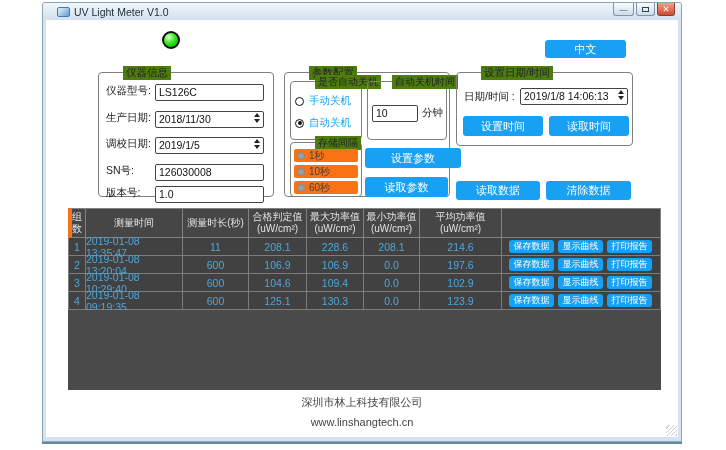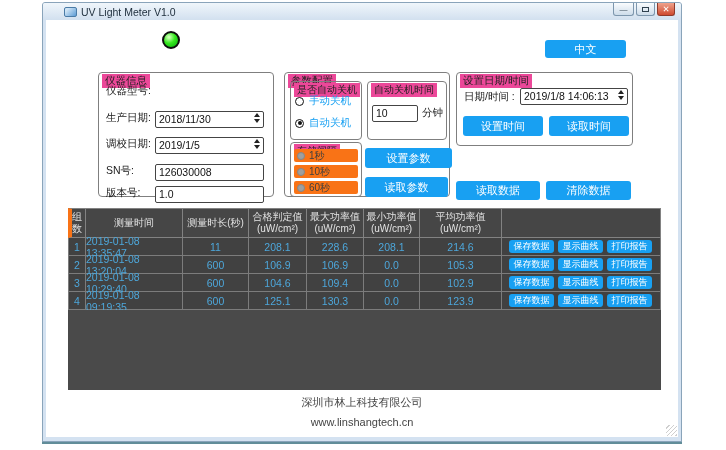--- a/index.html
+++ b/index.html
@@ -3,41 +3,41 @@
 <meta charset="utf-8">
 <style>
   * { margin:0; padding:0; box-sizing:border-box; }
   body { font-family:"Liberation Sans","DejaVu Sans",sans-serif; background:#fff; }
   #stage { position:relative; width:726px; height:450px; background:#fff; overflow:hidden; }
 
   
   .window { position:absolute; left:42px; top:2px; width:640px; height:440px;
     background:#d4e2f1; border:1px solid #8aa4ba; border-radius:3px 3px 0 0;
     box-shadow:0 2px 0 rgba(57,113,127,.8); }
-  .titlebar { position:relative; height:17px; display:flex; align-items:center; padding:0 21px;
+  .titlebar { position:relative; height:17px; display:flex; align-items:center; padding:0 14px;
     background:linear-gradient(#f0f6fb,#d2e0ef); border-radius:2px 2px 0 0; }
   .app-icon { width:13px; height:10px; margin-right:4px; border:1px solid #4a7ba6; border-radius:2px;
     background:linear-gradient(135deg,#cfe4f5 20%,#5b9bd5); }
   .title-text { font-size:10.5px; color:#1c2c3a; }
   .win-controls { position:absolute; right:6px; top:0; display:flex; gap:2px; }
   .wbtn { height:13px; border:1px solid #7d96ad; border-top:none; border-radius:0 0 3px 3px;
     display:flex; align-items:center; justify-content:center;
     background:linear-gradient(#fafcfe,#cddcea); font-size:8px; color:#30414f; }
   .wbtn.min { width:21px; } .wbtn.max { width:19px; } 
   .wbtn.max .sq { width:7px; height:5px; border:1px solid #30414f; }
   .wbtn.close { width:18px; background:linear-gradient(#efa28c,#cf4a2f); border-color:#8f3a2a;
     color:#fff; font-weight:bold; font-size:8.5px; }
   .client { position:absolute; left:3px; right:3px; top:17px; bottom:4px; background:#fff; overflow:hidden; }
   .grip { position:absolute; right:1px; bottom:1px; width:11px; height:11px;
     background:repeating-linear-gradient(135deg,transparent 0 2px,#cfcfcf 2px 3px); }
 
   
   .groupbox { position:absolute; border:1px solid #7f7f7f; border-radius:4px; }
-  .group-label { position:absolute; top:-7px; left:3px; background:#ec4899; padding:0 3px;
-    font-size:10.5px; color:#222; white-space:nowrap;margin-top:8px; }
+  .group-label { position:absolute; top:-7px; left:24px; background:#4d7c0f; padding:0 3px;
+    font-size:10.5px; color:#222; white-space:nowrap; }
   .blue-btn { position:absolute; background:#18a0f2; color:#fff; border:none; border-radius:3px;
     font-size:11px; font-family:inherit; display:flex; align-items:center; justify-content:center; cursor:pointer; }
   .tinput { border:1px solid #444; border-radius:2px; font-size:10.5px; color:#111;
     font-family:inherit; padding:0 3px; background:#fff; width:100%; height:100%; }
   .input-wrap { position:relative; }
   .spin { position:absolute; right:4px; top:0; bottom:0; display:flex; flex-direction:column;
     justify-content:center; gap:2px; }
   .spin .up { width:0; height:0; border-left:3px solid transparent; border-right:3px solid transparent; border-bottom:4px solid #222; }
   .spin .dn { width:0; height:0; border-left:3px solid transparent; border-right:3px solid transparent; border-top:4px solid #222; }
 
@@ -101,20 +101,21 @@
     <div class="client">
 
       <div class="indicator"></div>
 
       <button class="blue-btn" style="left:499px;top:20px;width:81px;height:18px;">中文</button>
 
       <div class="groupbox" style="left:52px;top:52px;width:176px;height:125px;">
         <span class="group-label">仪器信息</span>
         <div class="field" style="top:9px;">
           <span class="flabel">仪器型号:</span>
+          <span class="input-wrap"><input class="tinput" value="LS126C" style=""></span>
         </div>
         <div class="field" style="top:36px;">
           <span class="flabel">生产日期:</span>
           <span class="input-wrap"><input class="tinput" value="2018/11/30" style="">
             <span class="spin">
                 <span class="up"></span>
                 <span class="dn"></span>
               </span></span>
         </div>
         <div class="field" style="top:62px;">
@@ -169,21 +170,21 @@
               <span class="gradio"></span>
               <span class="glabel">10秒</span>
             </div>
             <div class="storage-row">
               <span class="gradio"></span>
               <span class="glabel">60秒</span>
             </div>
           </div>
         </div>
 
-        <button class="blue-btn" style="left:80px;top:75px;width:87px;height:20px;">设置参数</button>
+        <button class="blue-btn" style="left:80px;top:75px;width:96px;height:20px;">设置参数</button>
         <button class="blue-btn" style="left:80px;top:104px;width:83px;height:20px;">读取参数</button>
       </div>
 
       <div class="groupbox" style="left:410px;top:52px;width:177px;height:74px;">
         <span class="group-label">设置日期/时间</span>
         <span style="position:absolute;left:7px;top:17px;font-size:10.5px;color:#222;">日期/时间 :</span>
         <span class="input-wrap" style="position:absolute;left:63px;top:13px;width:108px;height:17px;">
           <input class="tinput" value="2019/1/8 14:06:13" style="">
           <span class="spin">
               <span class="up"></span>
@@ -244,21 +245,21 @@
       <button class="row-btn">打印报告</button>
     </div>
   </div>
             <div class="trow">
     <div class="cell col0">2</div>
     <div class="cell col1">2019-01-08 13:20:04</div>
     <div class="cell col2">600</div>
     <div class="cell col3">106.9</div>
     <div class="cell col4">106.9</div>
     <div class="cell col5">0.0</div>
-    <div class="cell col6">105.3</div>
+    <div class="cell col6">197.6</div>
     <div class="cell col-last">
       <button class="row-btn">保存数据</button>
       <button class="row-btn">显示曲线</button>
       <button class="row-btn">打印报告</button>
     </div>
   </div>
             <div class="trow">
     <div class="cell col0">3</div>
     <div class="cell col1">2019-01-08 10:29:40</div>
     <div class="cell col2">600</div>

